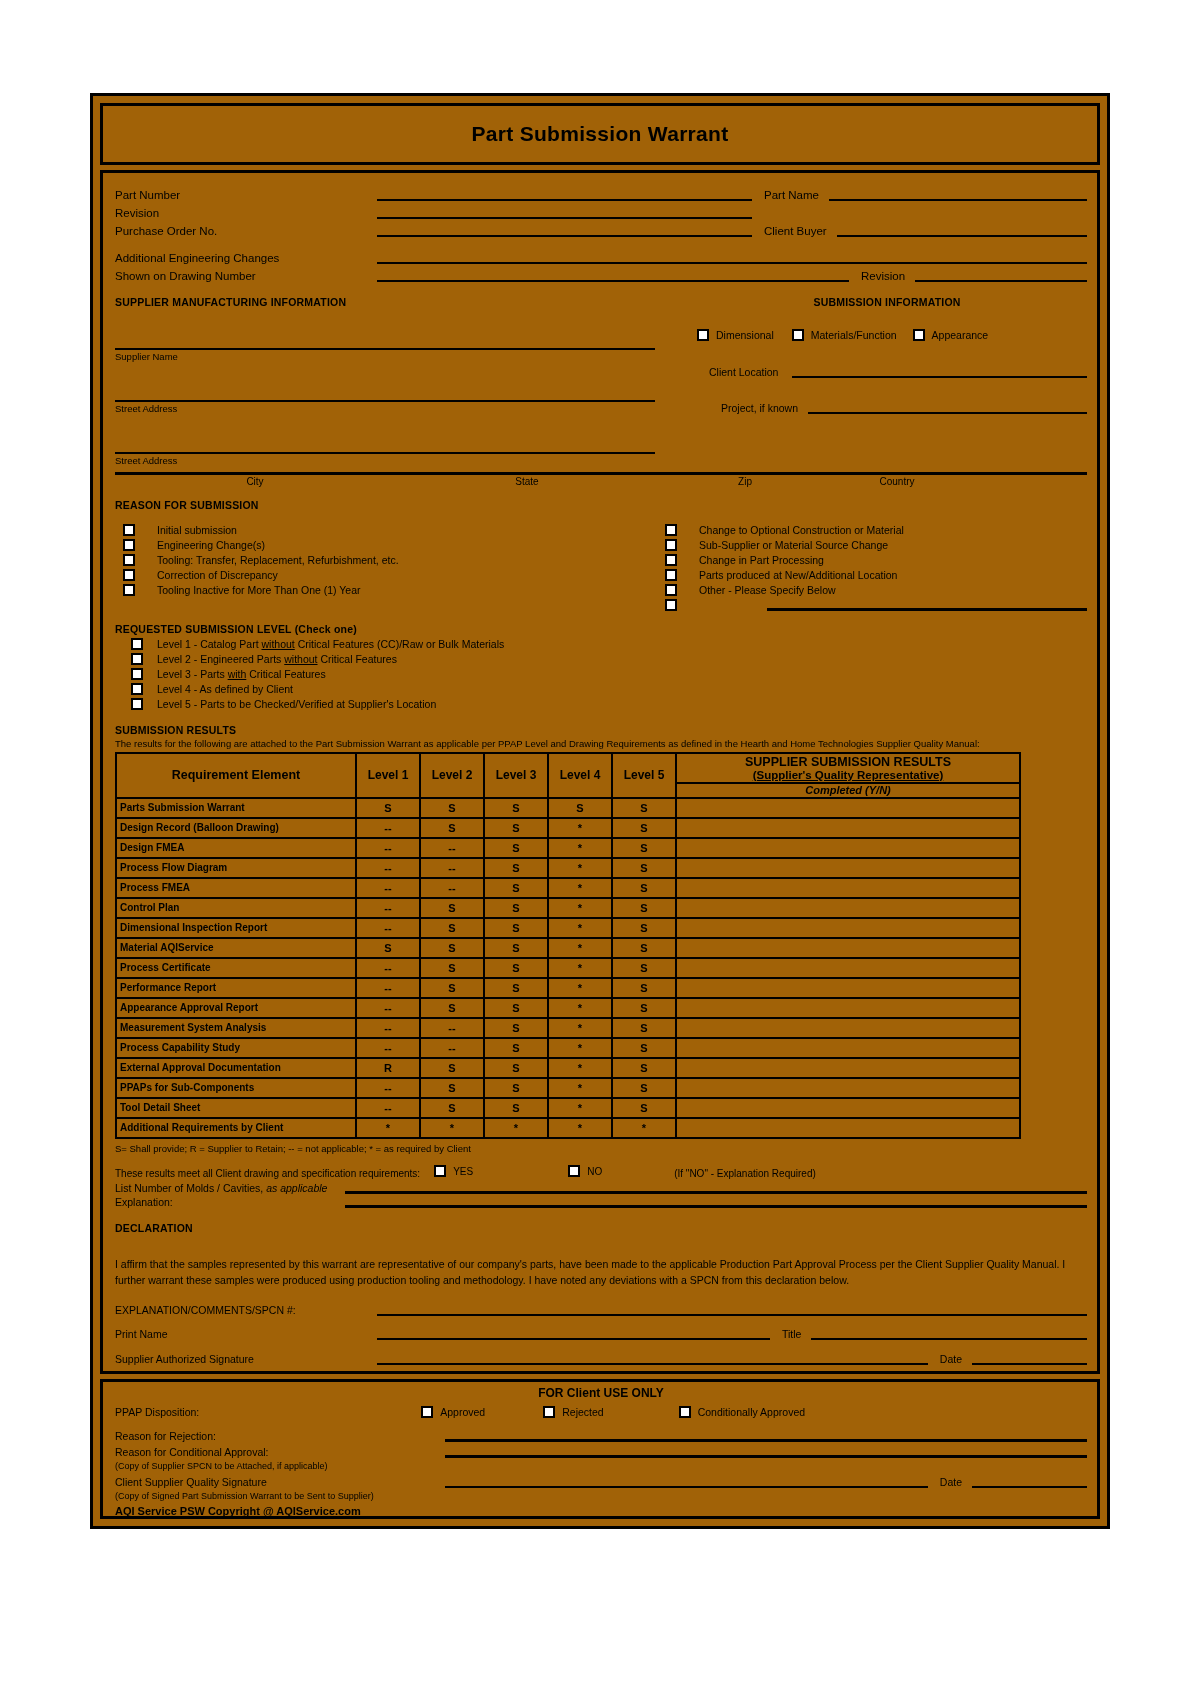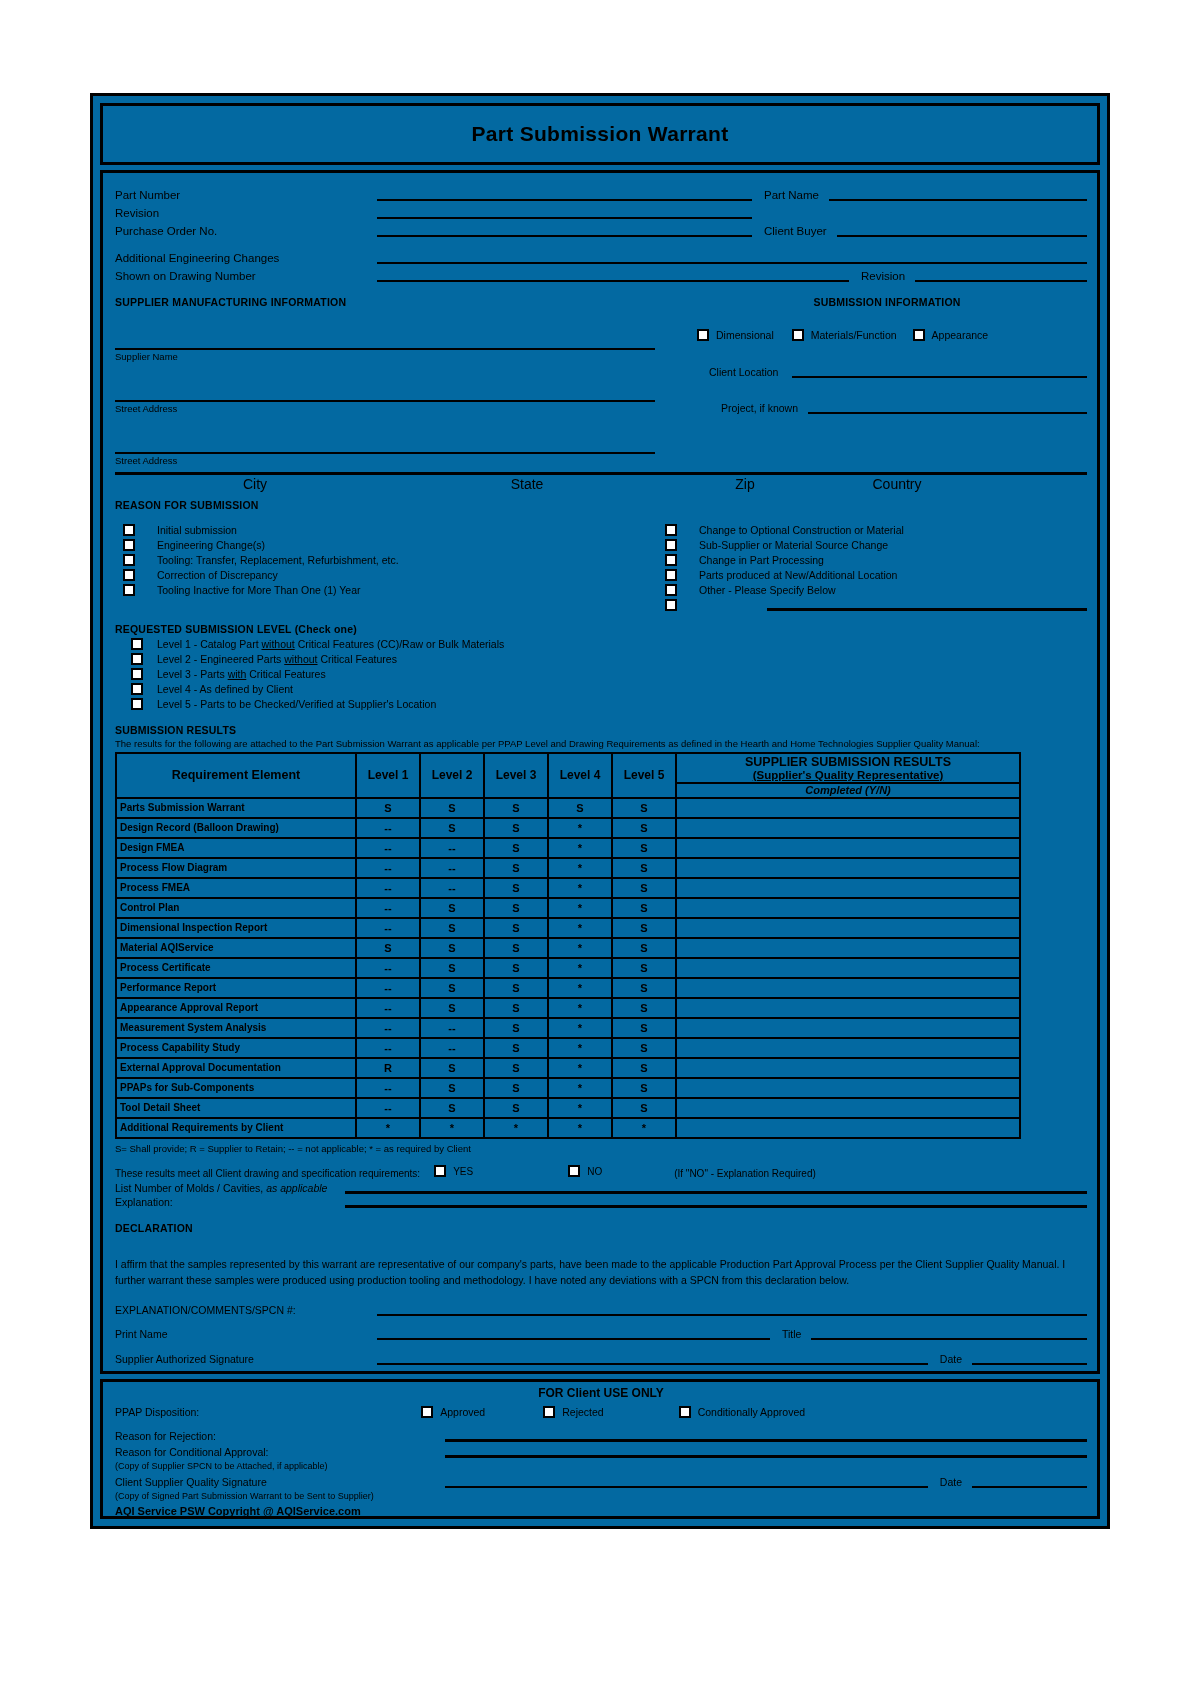--- a/index.html
+++ b/index.html
@@ -4,21 +4,21 @@
 <style>
   * { box-sizing: border-box; margin: 0; padding: 0; }
   html,body { background:#fff; }
   body {
     width: 1200px; height: 1697px; position: relative;
     font-family: "Liberation Sans", "DejaVu Sans", sans-serif;
     color: #000;
   }
   .form-frame {
     position: absolute; left: 90px; top: 93px; width: 1020px; height: 1436px;
-    border: 3px solid #000; padding: 7px; background: #0369a1;
+    border: 3px solid #000; padding: 7px; background: #a16207;
     display: flex; flex-direction: column; gap: 5px;
   }
   .title-box { border: 3px solid #000; height: 62px; flex: none;
     display: flex; align-items: center; justify-content: center; }
   .title { font-size: 21px; font-weight: bold; letter-spacing: .3px; }
   .main-box { border: 3px solid #000; flex: 1 1 auto; padding: 10px 10px 6px 12px;
     display: flex; flex-direction: column; overflow: hidden; }
   .client-box { border: 3px solid #000; flex: none; height: 140px; padding: 2px 10px 4px 12px; }
 
   
@@ -45,21 +45,21 @@
   .sup-left { width: 552px; flex: none; }
   .sup-right { flex: 1 1 auto; padding-left: 20px; }
   .uline-field .wline { width: 540px; }
   .uline-field .under-lbl { font-size: 9.5px; margin-top: 1px; }
   .si-head { text-align: center; }
   .si-checks { display: flex; align-items: center; margin-top: 20px; }
   .si-checks .check-item { height: 14px; }
   .si-row { display: flex; align-items: flex-end; font-size: 10.5px; margin-top: 24px; }
 
   .thick-rule { border-top: 3px solid #000; margin-top: 6px; }
-  .geo-row { position: relative; height: 15px; font-size: 14px; margin-top: 1px; }
+  .geo-row { position: relative; height: 15px; font-size: 10px; margin-top: 1px; }
   .geo-row span { position: absolute; transform: translateX(-50%); white-space: nowrap; }
 
   
   .reason-wrap { display: flex; margin-top: 12px; }
   .reason-left { width: 550px; flex: none; padding-left: 8px; }
   .reason-right { flex: 1 1 auto; }
   .reason-left .check-item .cb { margin-right: 22px; }
   .reason-right .check-item .cb { margin-right: 22px; }
   .other-line-row { display: flex; align-items: center; height: 15px; }
   .other-line-row .wline { margin-left: 90px; flex: 1; border-bottom-width: 3px; }

